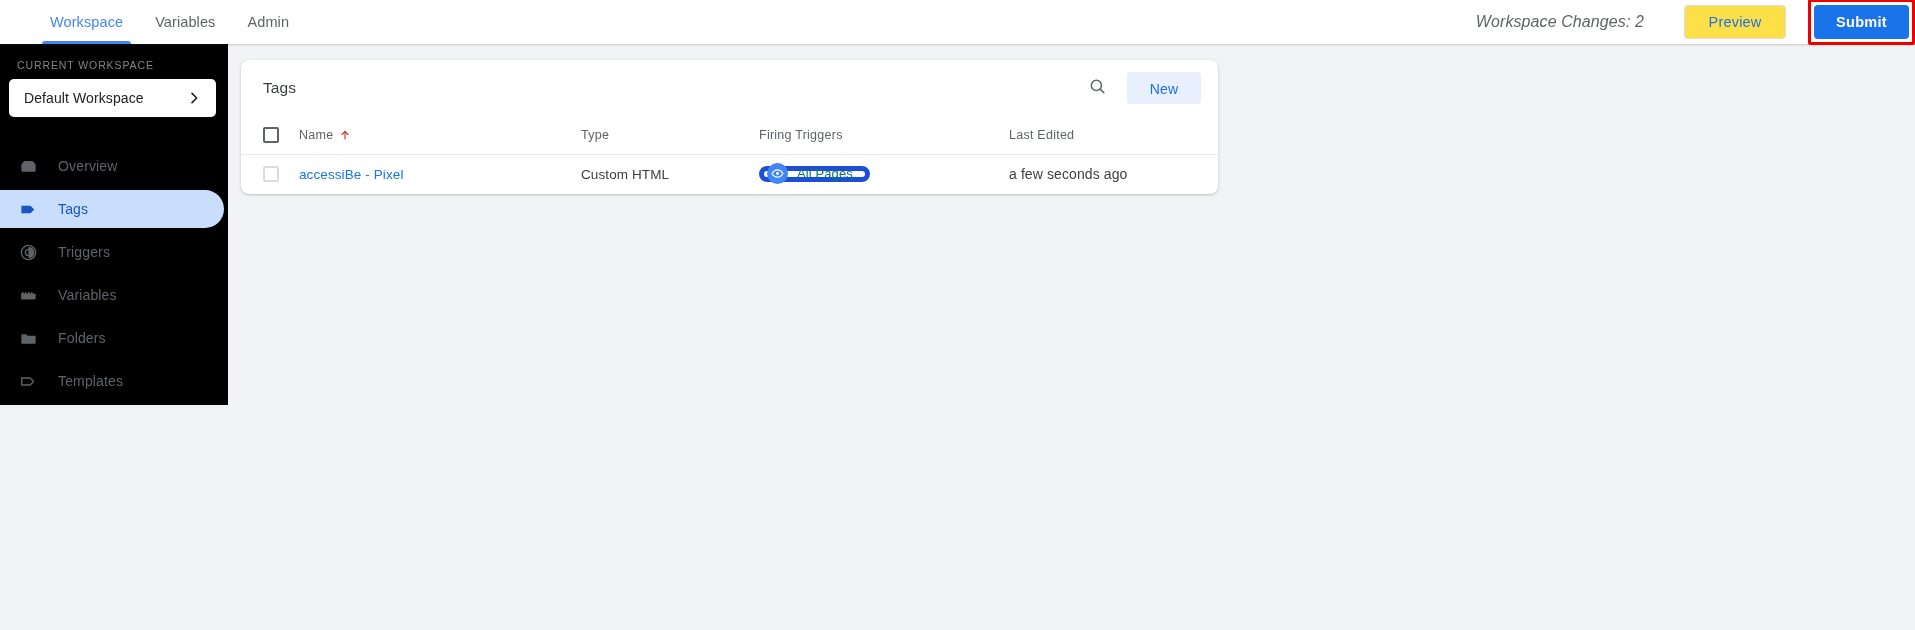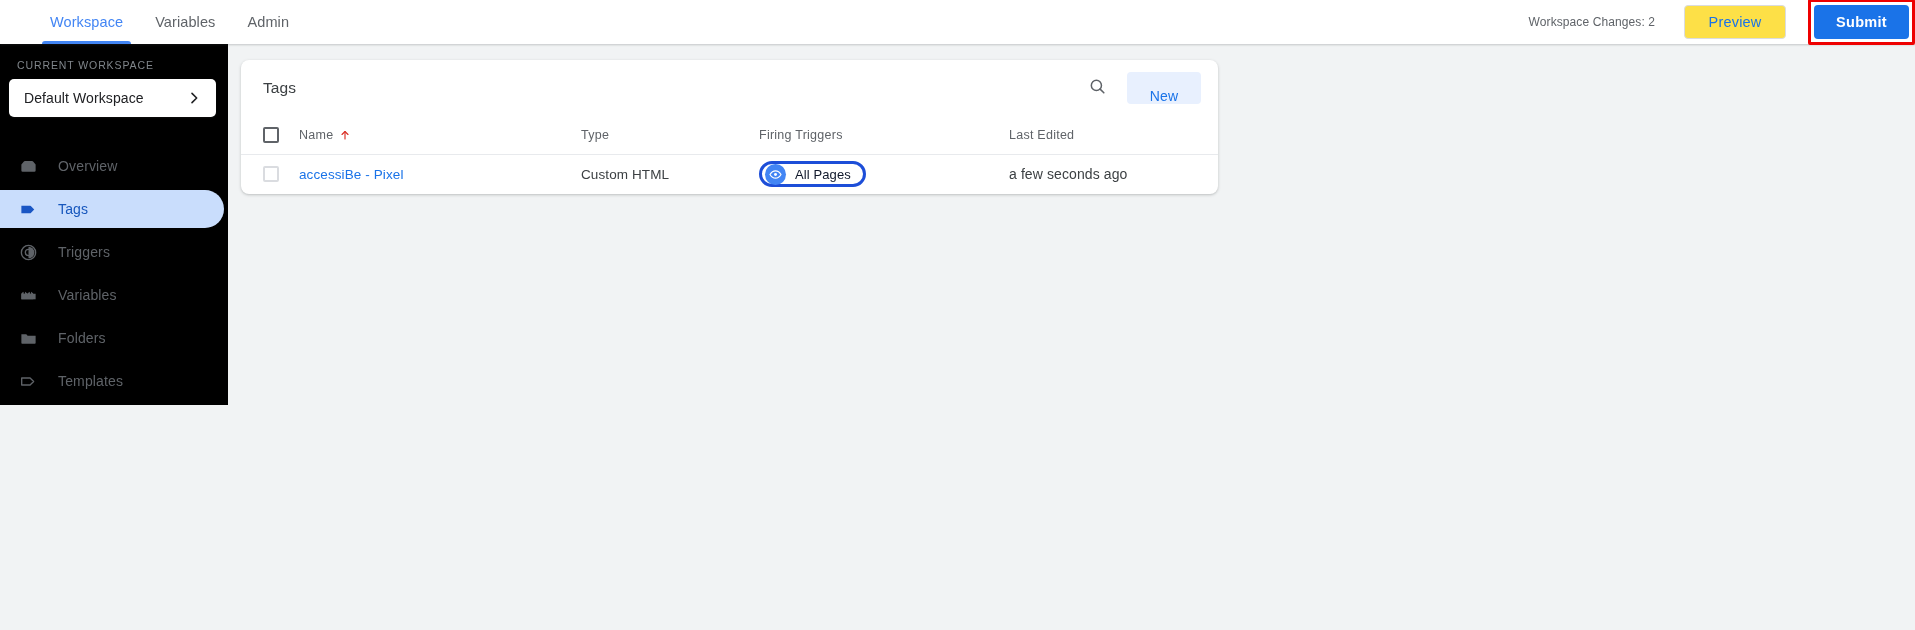--- a/index.html
+++ b/index.html
@@ -59,25 +59,26 @@
   .topbar-spacer { flex: 1 1 auto; }
 
   .topbar-right {
     display: flex;
     align-items: center;
     gap: 0;
     padding-right: 0;
   }
 
   .workspace-changes {
-    font-size: 12px;
+    font-size: 16px;
     color: #5f6368;
     letter-spacing: .1px;
     white-space: nowrap;
-    margin-right: 29px;
+    margin-right: 40px;
+    font-style: italic;
   }
 
   .btn-preview {
     height: 34px;
     min-width: 102px;
     padding: 0 18px;
     border: 1px solid #dadce0;
     border-radius: 4px;
     background: #fde047;
     color: #1a73e8;
@@ -233,21 +234,21 @@
     justify-content: center;
     border: none;
     background: transparent;
     cursor: pointer;
     border-radius: 50%;
     margin-right: 13px;
   }
   .btn-new {
     height: 32px;
     min-width: 74px;
-    padding: 16px 18px;
+    padding: 9px 18px;
     border: none;
     border-radius: 4px;
     background: #e8f0fe;
     color: #1a73e8;
     font-family: inherit;
     font-size: 14px;
     font-weight: 500;
     letter-spacing: .2px;
     cursor: pointer;
   }
@@ -303,27 +304,27 @@
     border-radius: 2px;
     background: #fff;
     display: block;
     cursor: pointer;
   }
   .checkbox.strong { border-color: #5f6368; }
 
   .trigger-chip {
     display: inline-flex;
     align-items: center;
-    height: 26px;
+    height: 16px;
     padding: 0 12px 0 3px;
-    border: 3px solid #1d4ed8;
+    border: 5px solid #1d4ed8;
     border-radius: 13px;
     background: #fff;
     font-size: 13px;
-    color: #0f172a;
+    color: #0f766e;
     cursor: pointer;
     max-width: 100%;
   }
   .trigger-chip .chip-icon {
     flex: 0 0 auto;
     width: 21px; height: 21px;
     border-radius: 50%;
     background: #4285f4;
     display: flex;
     align-items: center;

